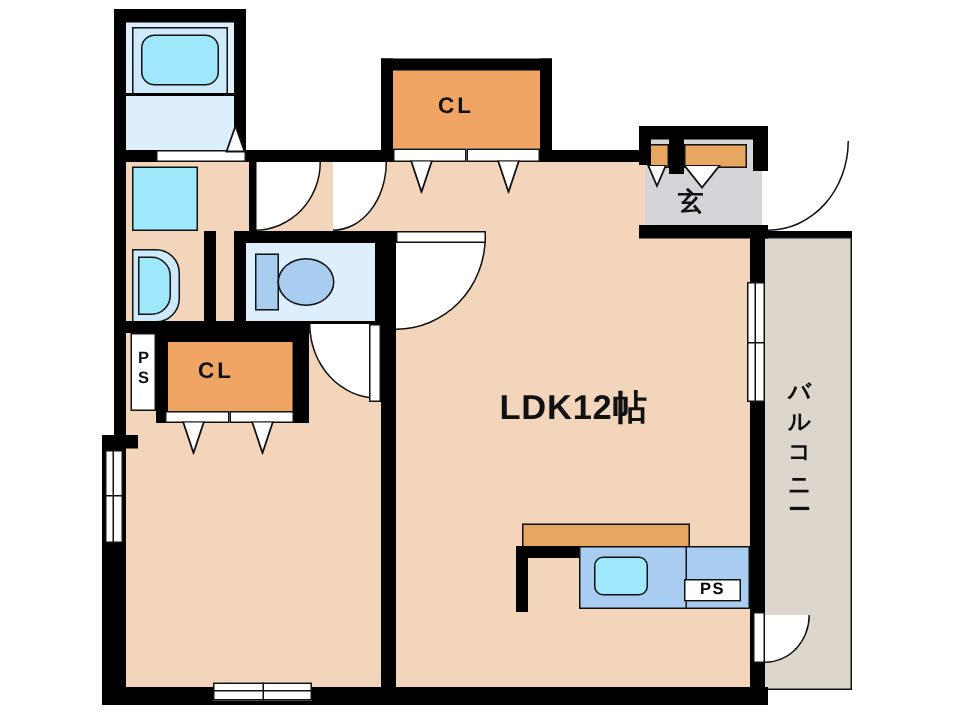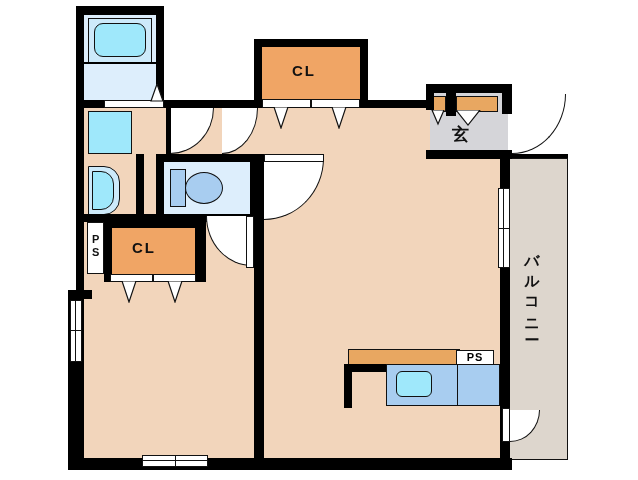--- a/index.html
+++ b/index.html
@@ -53,20 +53,21 @@
     letter-spacing: 5px;
     font-weight: bold;
   }
   .lbl-ps-box {
     font-size: 11px;
     font-weight: bold;
     text-align: center;
     background: #ffffff;
     border: 1.3px solid #111;
     letter-spacing: 1px;
+    margin-top: 36px;
   }
 
   
   .arc {
     background: #ffffff;
     border: 1.3px solid #111;
   }
   .arc-br { border-radius: 0 0 100% 0; }  
   .arc-bl { border-radius: 0 0 0 100%; }  
 
@@ -133,20 +134,21 @@
 
   <div class="abs wall" style="left:344px; top:364px; width:42px; height:8px;"></div>
   <div class="abs wall" style="left:344px; top:364px; width:8px; height:44px;"></div>
 
   <div class="abs lbl-ps-box" style="left:456px; top:350px; width:38px; height:15px; line-height:13px;">PS</div>
 
   <div class="abs white-fill ol" style="left:87px; top:222px; width:17px; height:52px;"></div>
   <div class="abs lbl lbl-ps" style="left:91px; top:234px; width:10px;">P</div>
   <div class="abs lbl lbl-ps" style="left:91px; top:247px; width:10px;">S</div>
 
+  <div class="abs lbl lbl-room" style="left:333px; top:256px;">LDK12帖</div>
   <div class="abs lbl lbl-genkan" style="left:452px; top:123px;">玄</div>
   <div class="abs lbl lbl-balcony" style="left:522px; top:243px;">バルコニー</div>
 
   <div class="abs wall" style="left:76px; top:6px; width:8px; height:292px;"></div>
 
   <div class="abs wall" style="left:68px; top:290px; width:16px; height:178px;"></div>
 
   <div class="abs wall" style="left:76px; top:6px; width:88px; height:9px;"></div>
 
   <div class="abs wall" style="left:156px; top:6px; width:8px; height:100px;"></div>

